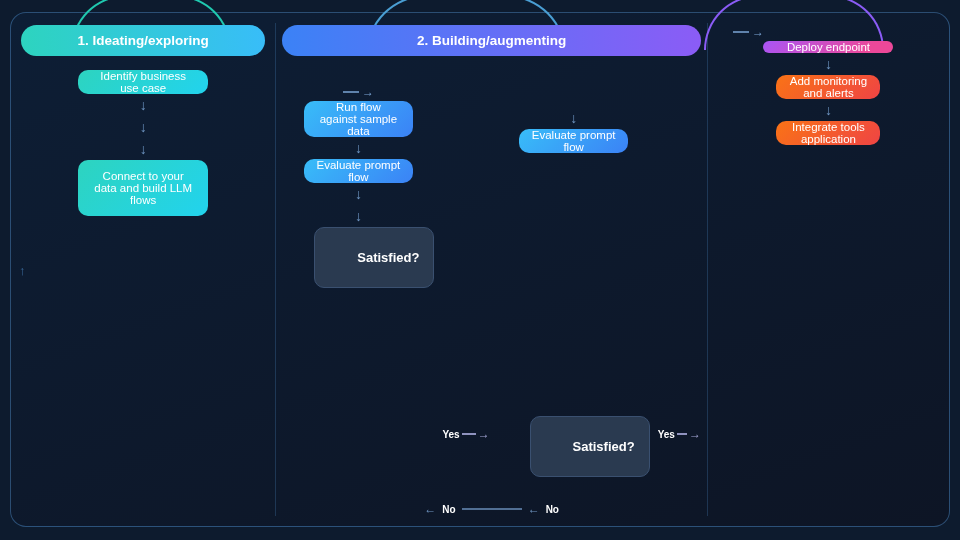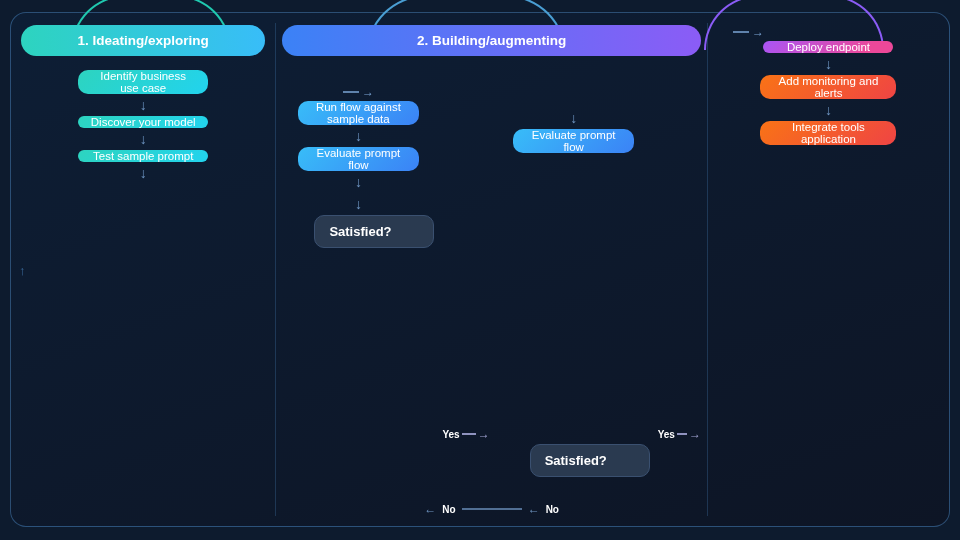--- a/index.html
+++ b/index.html
@@ -94,47 +94,47 @@
     .flow-box {
       border-radius: 10px;
       padding: 0 12px;
       font-size: 11.5px;
       font-weight: 500;
       color: #fff;
       text-align: center;
       position: relative;
     }
     .box-teal { background: linear-gradient(135deg, #2dd4bf 0%, #22d3ee 100%); width: 130px; }
-    .box-blue { background: linear-gradient(135deg, #38bdf8 0%, #3b82f6 100%); width: 121px; }
+    .box-blue { background: linear-gradient(135deg, #38bdf8 0%, #3b82f6 100%); width: 109px; }
     .box-purple { background: linear-gradient(135deg, #a855f7 0%, #ec4899 80%); width: 130px; }
-    .box-orange { background: linear-gradient(135deg, #f97316 0%, #ef4444 100%); width: 136px; }
+    .box-orange { background: linear-gradient(135deg, #f97316 0%, #ef4444 100%); width: 104px; }
 
     
     .arrow-down {
       width: 12px;
       height: 18px;
       display: flex;
       flex-direction: column;
       align-items: center;
       justify-content: center;
       color: rgba(150,200,255,0.7);
       font-size: 14px;
       margin: 2px 0;
     }
 
     
     .satisfied-box {
       background: #2a3a50;
       border: 1px solid #3a5070;
       border-radius: 10px;
-      padding: 8px 14px;
+      padding: 22px 14px;
       font-size: 13px;
       font-weight: 600;
       color: #fff;
-      text-align: left;
+      text-align: right;
       width: 120px;
       margin-left: 32px;
     }
 
     
     .yes-no-label {
       color: #fff;
       font-size: 10px;
       font-weight: 600;
     }
@@ -183,28 +183,25 @@
   <div class="arc-center"></div>
   <div class="arc-right"></div>
 
   <div class="column" style="flex:1.05;">
     <div class="col-header header-1">1. Ideating/exploring</div>
     <div class="col1-content">
       <div class="flow-box box-teal">
         <span>Identify business use case</span>
       </div>
       <div class="arrow-down">↓</div>
-      <div class="flow-box box-teal">
-        <span>Discover your model</span>
-      </div>
-      <div class="arrow-down">↓</div>
-      <div class="flow-box box-teal">
-        <span>Test sample prompt</span>
-      </div>
-      <div class="arrow-down">↓</div>
+      <div class="arrow-down">↓</div>
+      <div class="arrow-down">↓</div>
+      <div class="flow-box box-teal" style="padding: 10px 12px;">
+        <span>Connect to your data and build LLM flows</span>
+      </div>
     </div>
 
     <div style="position:absolute; left:8px; top:50%; color:rgba(100,180,255,0.5); font-size:13px; transform:translateY(-50%);">↑</div>
   </div>
 
   <div class="column-divider"></div>
 
   <div class="col2-wrapper">
     <div class="col-header header-2" style="width:100%;">2. Building/augmenting</div>
 

